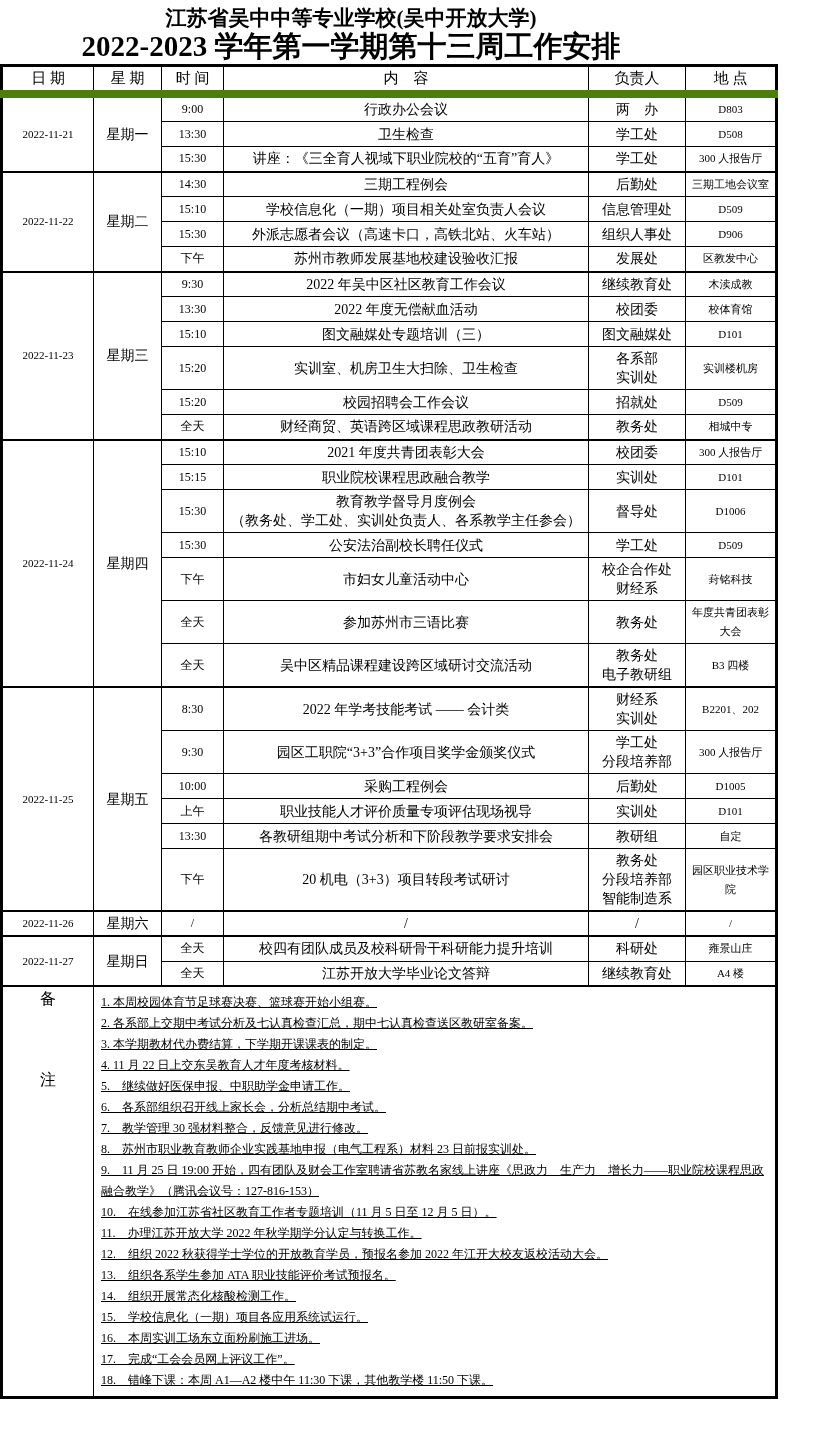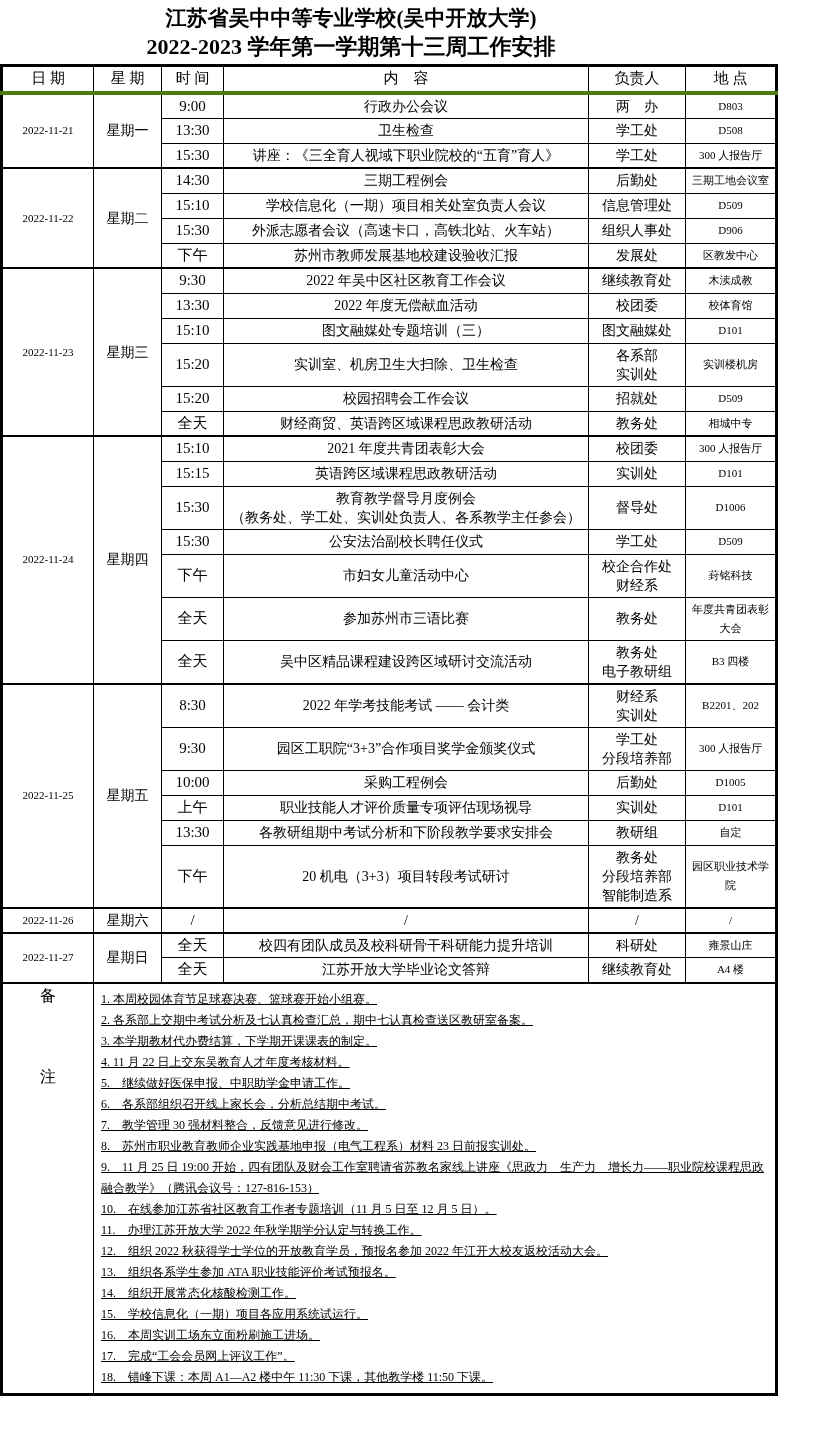--- a/index.html
+++ b/index.html
@@ -11,21 +11,21 @@
   }
   .page { width: 702px; padding-top: 5px; }
   .page-title {
     text-align: center;
     font-size: 21px;
     font-weight: bold;
     line-height: 27px;
   }
   .page-subtitle {
     text-align: center;
-    font-size: 22px;
+    font-size: 29px;
     font-weight: bold;
     line-height: 29px;
     margin-bottom: 3px;
   }
   table.schedule {
     width: 775px;
     margin: 0 auto;
     border-collapse: collapse;
     table-layout: fixed;
     border: 3px solid #000;
@@ -43,22 +43,22 @@
     font-size: 14px;
     line-height: 19px;
     padding: 2px 3px;
     height: 25px;
     font-weight: normal;
     white-space: pre-line;
     overflow: hidden;
   }
   th { font-size: 15px; height: 27px; }
   tr.day-start > td { border-top: 2px solid #000; }
-  thead th { border-bottom: 4px solid #4d7c0f; margin-top: 24px; }
-  td.time-cell { font-size: 15px; }
+  thead th { border-bottom: 8px solid #4d7c0f; margin-top: 24px; }
+  td.time-cell { font-size: 12px; }
   td.place-cell, td.date-cell { font-size: 11px; }
   tr.notes-row > td { border-top: 2px solid #000; vertical-align: top; }
   td.notes-label-cell {
     vertical-align: middle;
     font-size: 16px;
   }
   .notes-label-stack {
     display: flex;
     flex-direction: column;
     align-items: center;
@@ -190,21 +190,21 @@
         <tr class="day-start">
           <td class="date-cell" rowspan="7">2022-11-24</td>
           <td class="weekday-cell" rowspan="7">星期四</td>
           <td class="time-cell">15:10</td>
           <td class="content-cell">2021 年度共青团表彰大会</td>
           <td class="owner-cell">校团委</td>
           <td class="place-cell">300 人报告厅</td>
         </tr>
         <tr>
           <td class="time-cell">15:15</td>
-          <td class="content-cell">英语跨区域课程思政教研活动</td>
+          <td class="content-cell">职业院校课程思政融合教学</td>
           <td class="owner-cell">实训处</td>
           <td class="place-cell">D101</td>
         </tr>
         <tr>
           <td class="time-cell">15:30</td>
           <td class="content-cell">教育教学督导月度例会
 （教务处、学工处、实训处负责人、各系教学主任参会）</td>
           <td class="owner-cell">督导处</td>
           <td class="place-cell">D1006</td>
         </tr>

